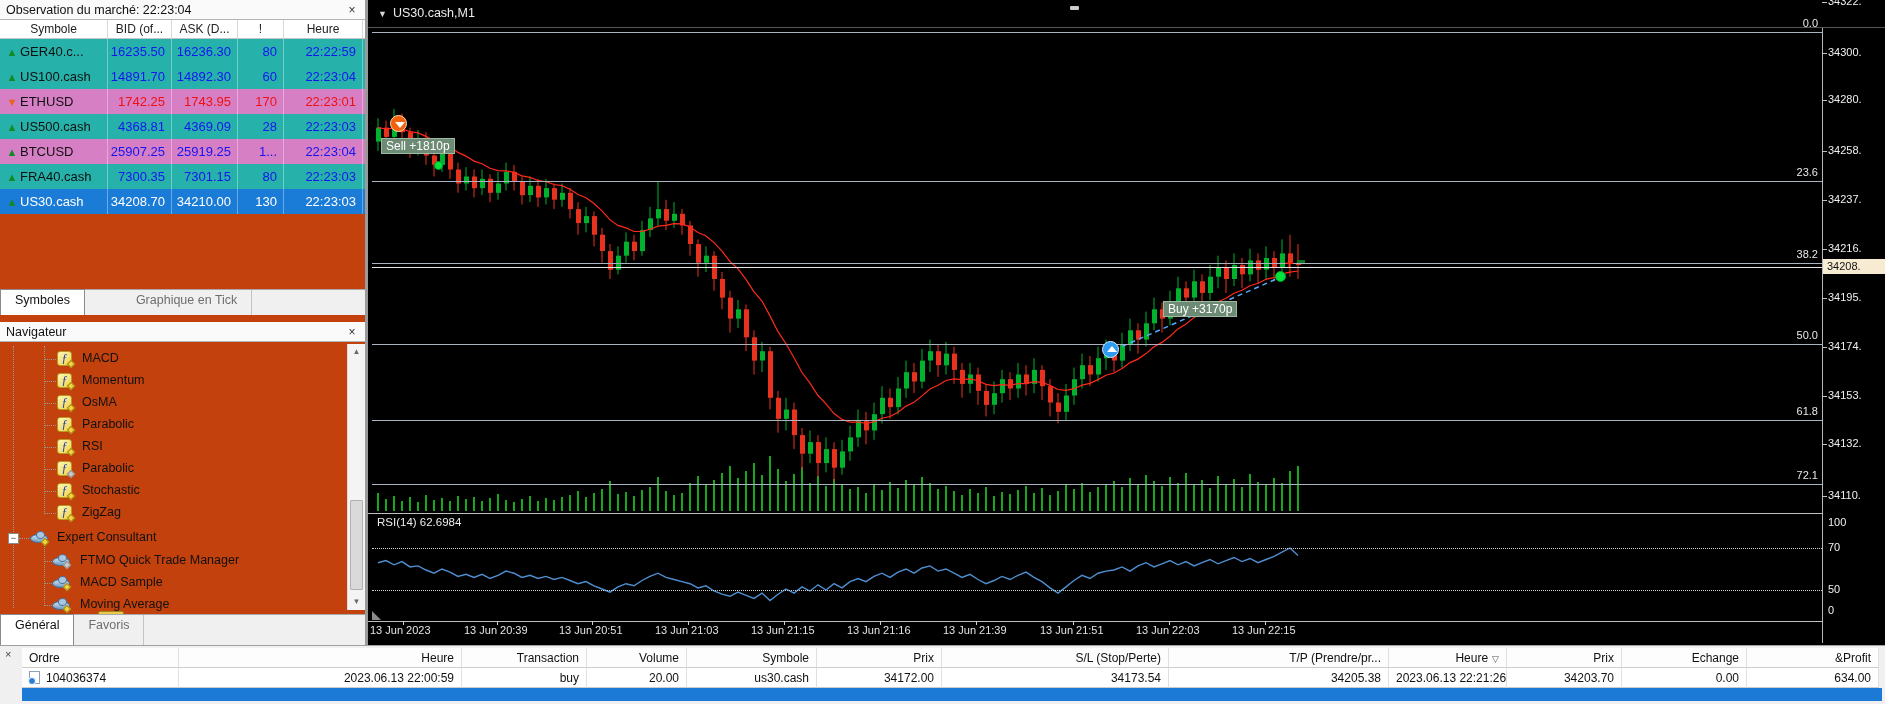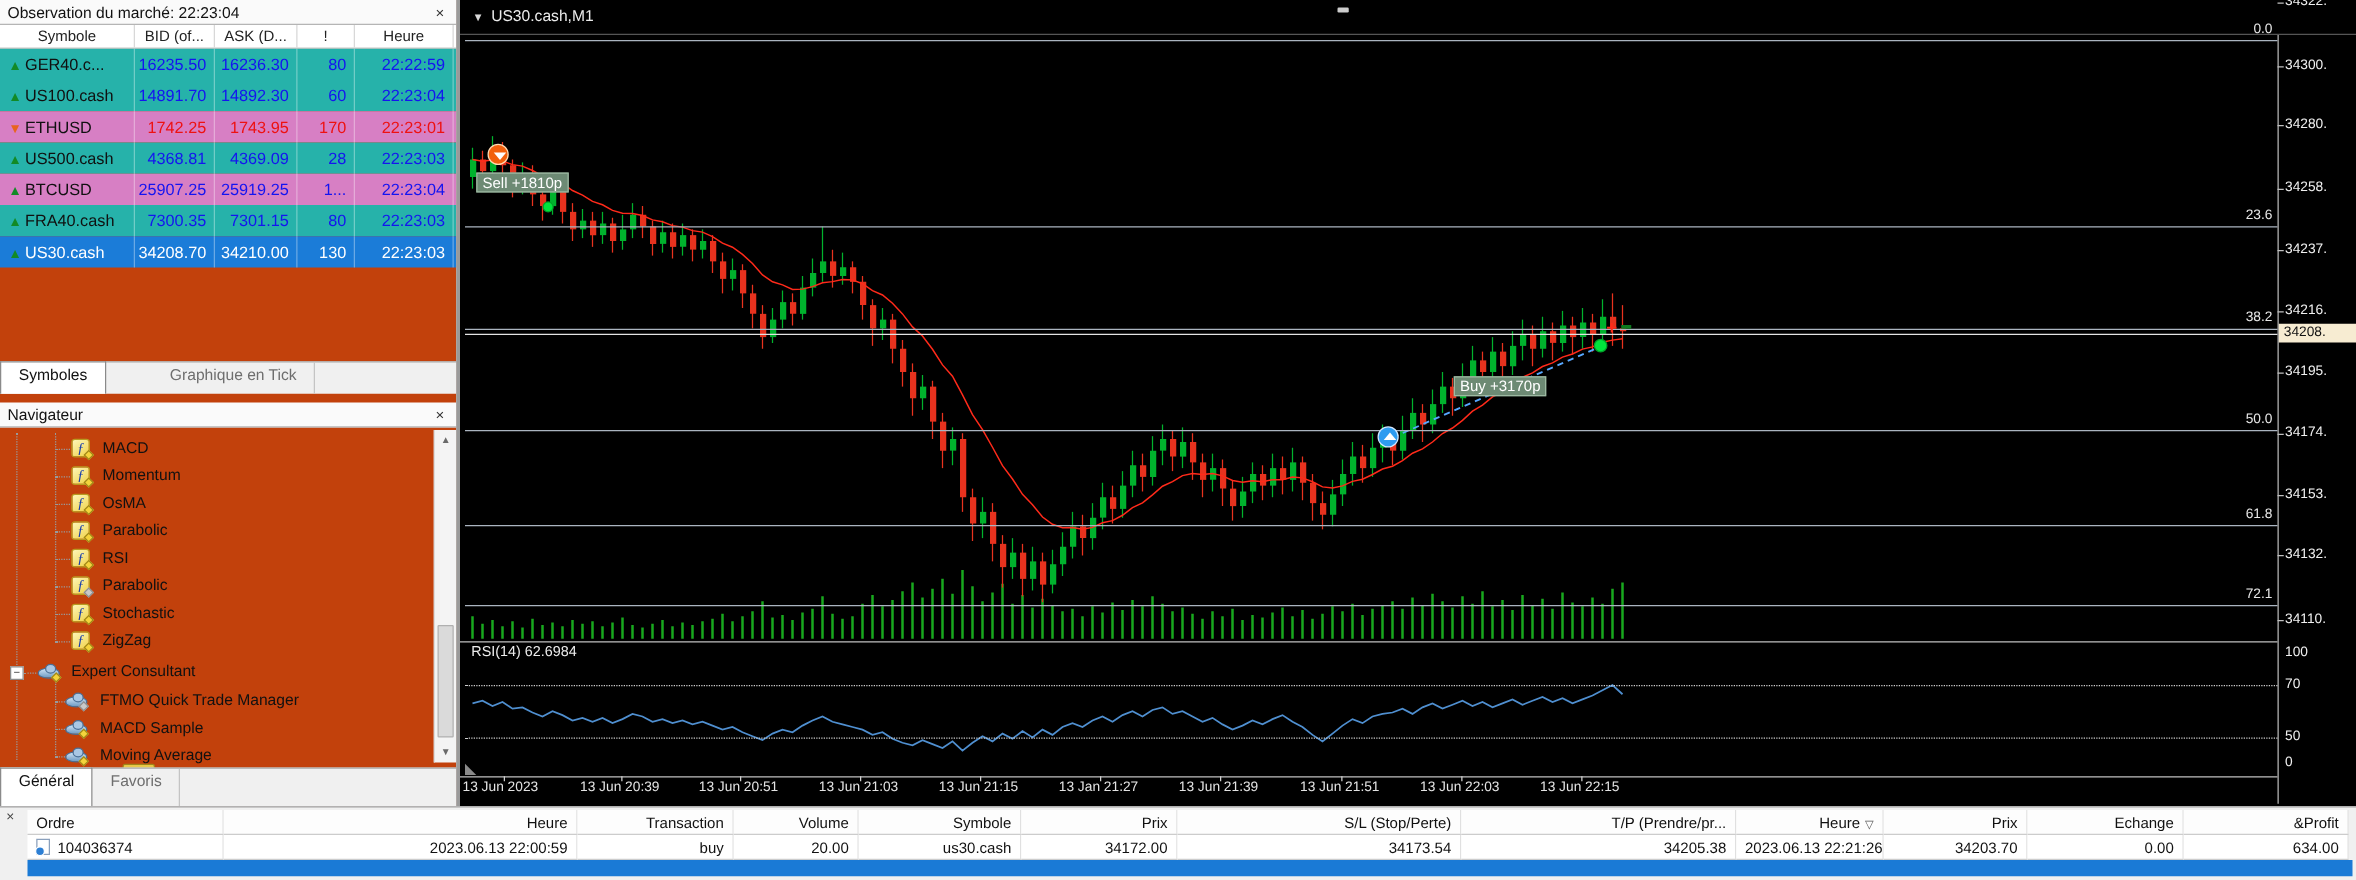--- a/index.html
+++ b/index.html
@@ -662,21 +662,21 @@
       <div class="time-label" style="left: 370px;">13 Jun 2023</div>
       <div class="time-tick" style="left: 403px;"></div>
       <div class="time-label" style="left: 464px;">13 Jun 20:39</div>
       <div class="time-tick" style="left: 497px;"></div>
       <div class="time-label" style="left: 559px;">13 Jun 20:51</div>
       <div class="time-tick" style="left: 592px;"></div>
       <div class="time-label" style="left: 655px;">13 Jun 21:03</div>
       <div class="time-tick" style="left: 688px;"></div>
       <div class="time-label" style="left: 751px;">13 Jun 21:15</div>
       <div class="time-tick" style="left: 784px;"></div>
-      <div class="time-label" style="left: 847px;">13 Jan 21:27</div>
+      <div class="time-label" style="left: 847px;">13 Jun 21:16</div>
       <div class="time-tick" style="left: 880px;"></div>
       <div class="time-label" style="left: 943px;">13 Jun 21:39</div>
       <div class="time-tick" style="left: 976px;"></div>
       <div class="time-label" style="left: 1040px;">13 Jun 21:51</div>
       <div class="time-tick" style="left: 1073px;"></div>
       <div class="time-label" style="left: 1136px;">13 Jun 22:03</div>
       <div class="time-tick" style="left: 1169px;"></div>
       <div class="time-label" style="left: 1232px;">13 Jun 22:15</div>
       <div class="time-tick" style="left: 1265px;"></div>
       <div class="corner-tri" style="left: 372px; top: 611px;"></div>

